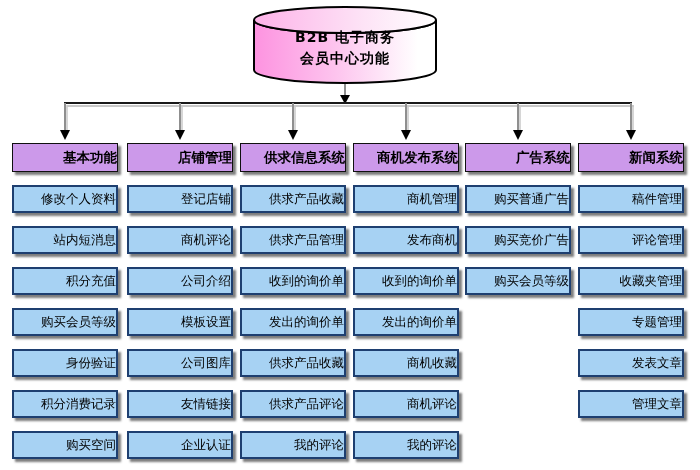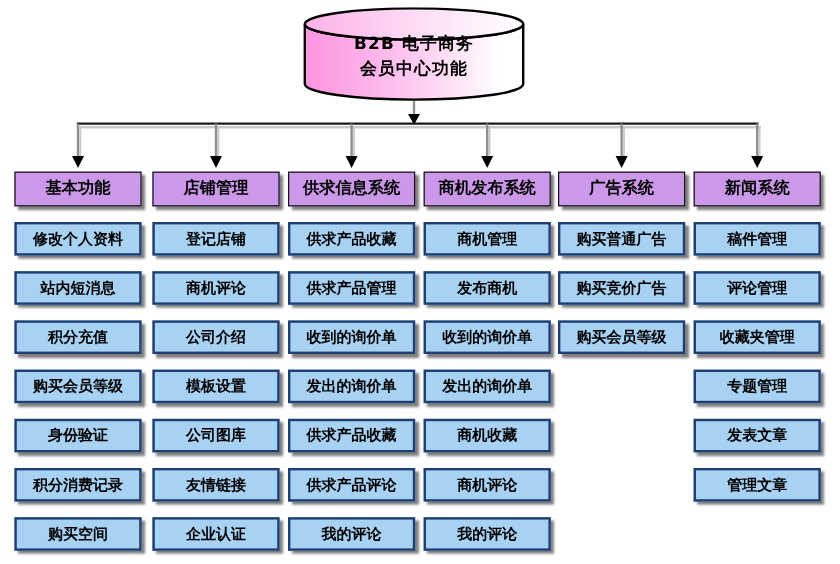--- a/index.html
+++ b/index.html
@@ -25,28 +25,28 @@
   .cylinder-svg{position:absolute;left:252px;top:6px;}
   .cyl-text{
     position:absolute;left:252px;top:27px;width:186px;text-align:center;
     font-weight:bold;color:#000;font-size:14px;line-height:21px;letter-spacing:1px;
   }
   .column{position:absolute;top:143px;width:106px;}
   .hdr{
     box-sizing:border-box;height:29px;margin-bottom:13px;
     background:var(--header-fill);border:1px solid #101010;
     box-shadow:3px 3px 2px var(--shadow);
-    text-align:center;font-weight:bold;font-size:13.5px;line-height:26px;color:#000;
+    text-align:right;font-weight:bold;font-size:13.5px;line-height:26px;color:#000;
     white-space:nowrap;
   }
   .item{
     box-sizing:border-box;height:28px;margin-bottom:13px;
     background:var(--item-fill);border:2px solid var(--item-border);
     box-shadow:3px 3px 2px var(--shadow);
-    text-align:center;font-weight:bold;font-size:12.5px;line-height:23px;color:#000;
+    text-align:right;font-weight:normal;font-size:12.5px;line-height:23px;color:#000;
     white-space:nowrap;
   }
 </style>
 </head>
 <body>
 
 <div class="canvas">
 
   <svg class="connectors" width="700" height="470">
 

